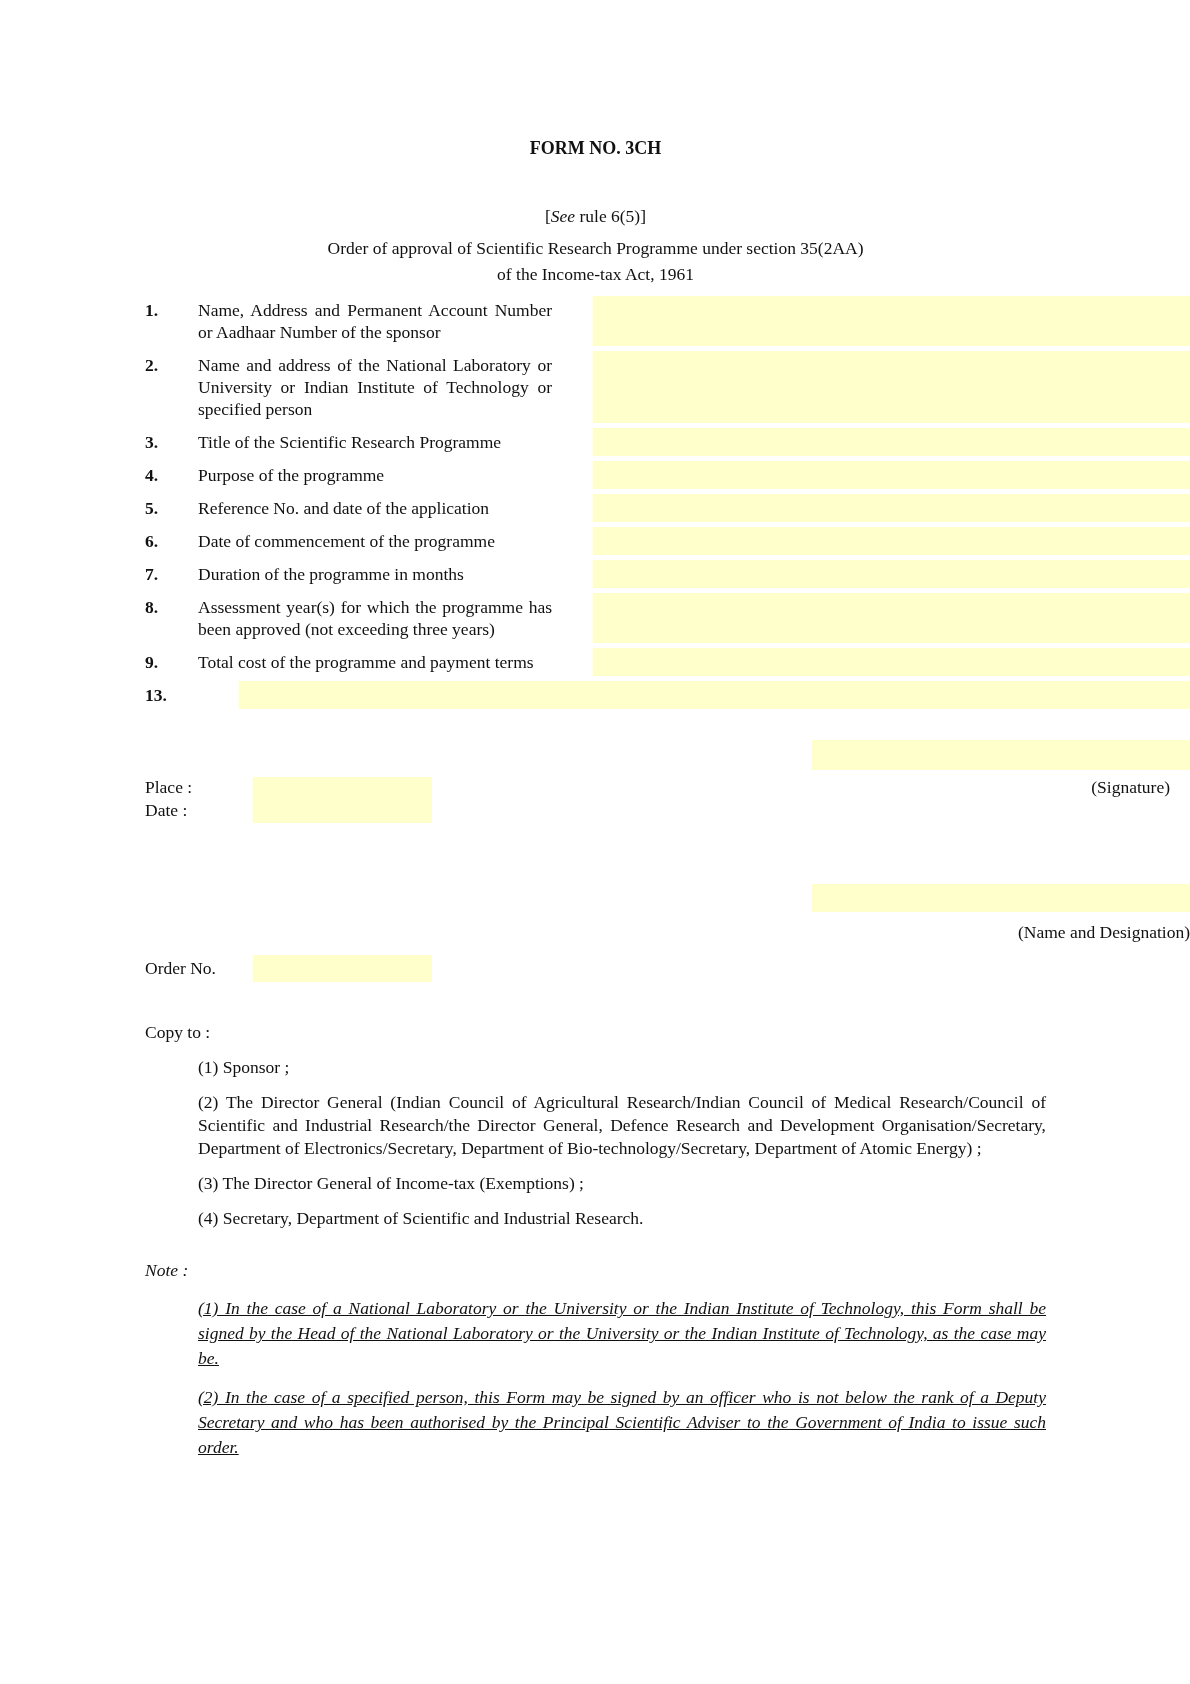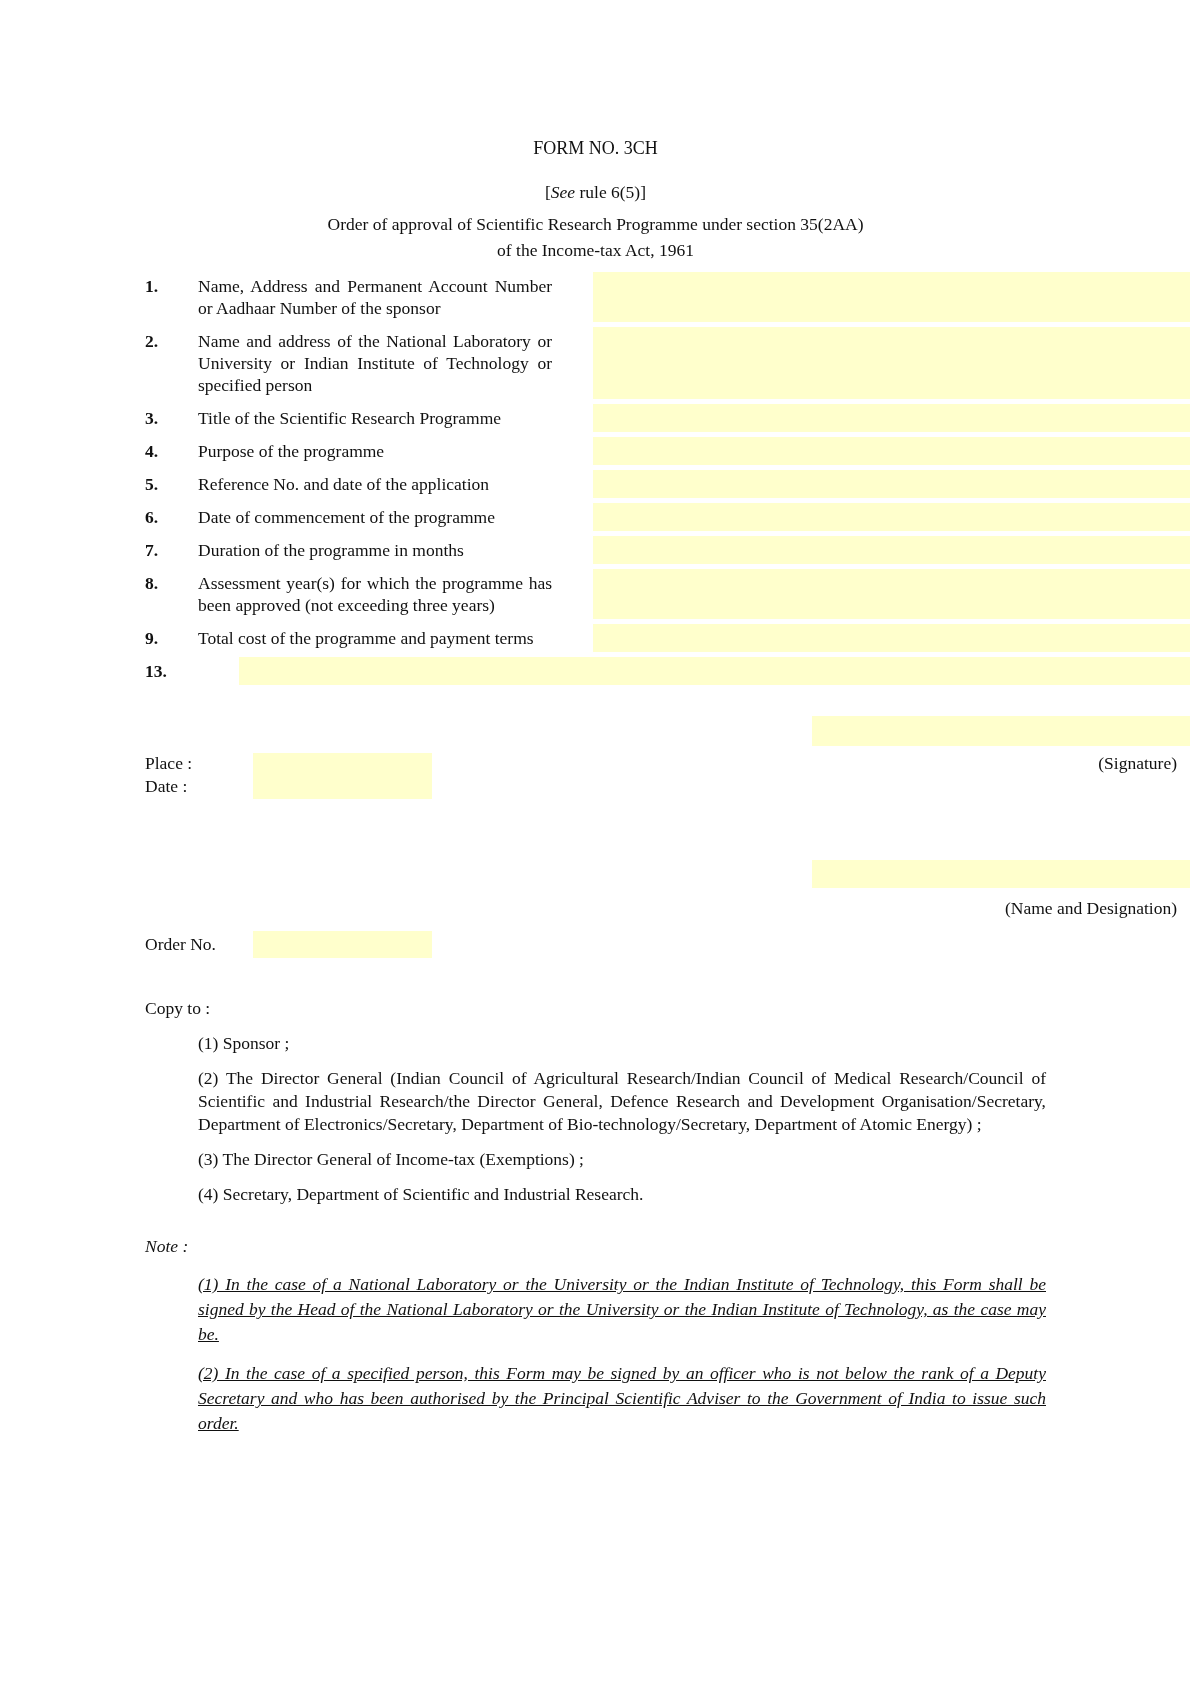--- a/index.html
+++ b/index.html
@@ -12,22 +12,22 @@
     font-size: 17.5px;
     color: #111111;
     box-sizing: border-box;
     padding: 138px 0 0 145px;
     overflow: hidden;
   }
   .text-w { width: 901px; }
 
   
   .hdr { text-align: center; }
-  .form-no { font-weight: normal; font-size: 18px; line-height: 20px; margin-bottom: 24px; }
-  .rule-line { line-height: 20px; margin-bottom: 9px; }
+  .form-no { font-weight: bold; font-size: 18px; line-height: 20px; margin-bottom: 0; }
+  .rule-line { line-height: 20px; margin-bottom: 9px; margin-top: 48px; }
   .rule-line .it { font-style: italic; }
   .title-line { font-weight: normal; line-height: 26px; }
 
   
   .items { margin-top: 9px; }
   .item-row { display: flex; align-items: stretch; margin-bottom: 5px; }
   .item-row .num {
     width: 53px; flex: 0 0 53px; font-weight: bold;
     padding: 3px 0; line-height: 22px; box-sizing: border-box;
   }
@@ -37,24 +37,24 @@
   }
   .item-row .fld {
     flex: 1 1 auto; margin-left: 41px; background: #FFFFCC; min-height: 28px;
   }
 
   
   .sig-field { margin-left: 667px; height: 30px; background: #FFFFCC; margin-top: 31px; }
   .place-date { position: relative; margin-top: 6px; height: 48px; }
   .pd-label { line-height: 23px; }
   .pd-field { position: absolute; left: 108px; top: 1px; width: 179px; height: 46px; background: #FFFFCC; }
-  .sig-caption { position: absolute; right: 13px; top: 0; line-height: 23px; }
+  .sig-caption { position: absolute; right: 20px; top: 0; line-height: 23px; }
 
   .nd-field { margin-left: 667px; height: 28px; background: #FFFFCC; margin-top: 60px; }
-  .nd-caption { text-align: right; padding-right: 13px; line-height: 23px; margin-top: 9px; }
+  .nd-caption { text-align: right; line-height: 23px; margin-top: 9px; }
 
   .order-row { position: relative; margin-top: 11px; height: 27px; }
   .order-label { line-height: 27px; }
   .order-field { position: absolute; left: 108px; top: 0; width: 179px; height: 27px; background: #FFFFCC; }
 
   
   .copy-heading { margin-top: 39px; line-height: 23px; }
   .copy-item {
     margin: 12px 0 0 53px; width: 848px;
     text-align: justify; line-height: 23px;

